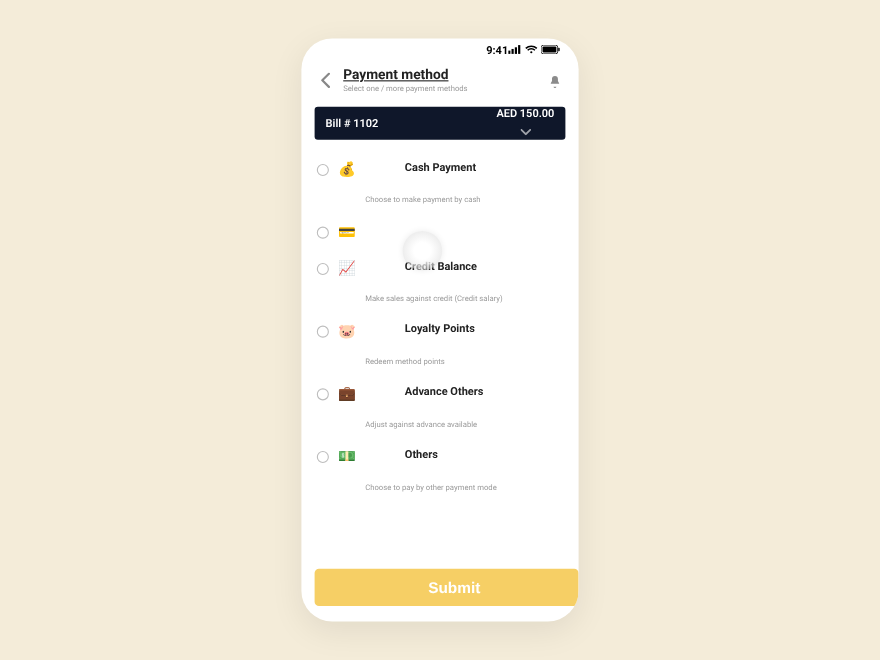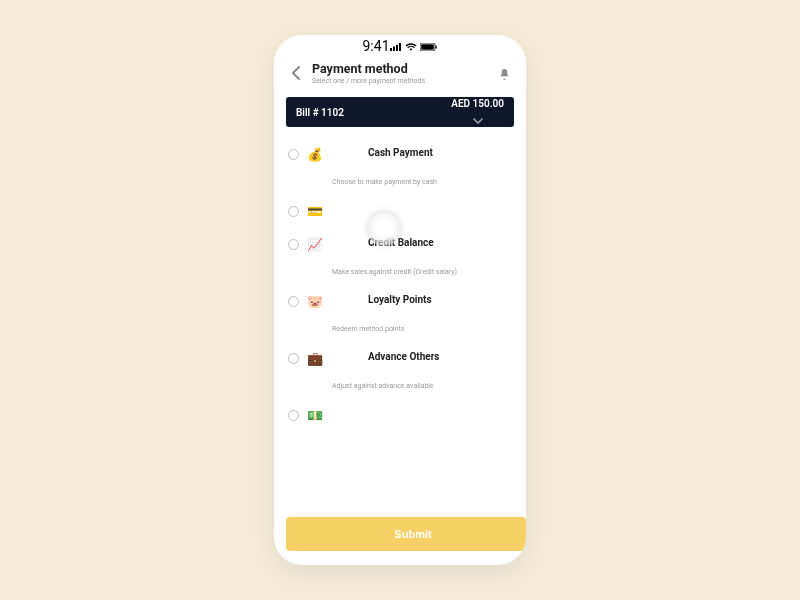--- a/index.html
+++ b/index.html
@@ -14,32 +14,32 @@
     width: 252px; height: 530px;
     background: #fff;
     border-radius: 28px;
     box-shadow: 0 8px 30px rgba(0,0,0,0.08);
     display: flex; flex-direction: column;
     overflow: hidden;
     position: relative;
   }
   .status-bar {
     height: 22px;
-    display: flex; align-items: center; justify-content: center;
+    display: flex; align-items: center; justify-content: flex-end;
     padding: 0 16px;
-    font-size: 14px; font-weight: 400;
+    font-size: 10px; font-weight: 700;
   }
   .status-right { display: flex; align-items: center; gap: 3px; }
   .header {
     display: flex; align-items: center; gap: 10px;
     padding: 4px 14px 2px 14px;
   }
   .back { width: 14px; height: 14px; display:flex; align-items:center; justify-content:center; color:#555; cursor:pointer;}
   .header-titles { flex:1; }
-  .header-title { font-size: 12.5px; font-weight: 700; color:#222; }
+  .header-title { font-size: 12.5px; font-weight: 700; color:#222;text-decoration:underline; }
   .header-sub { font-size: 7px; color:#9a9a9a; margin-top:1px; }
   .bell { width:14px; height:14px; color:#7d7d7d; cursor:pointer; }
   .bill-bar {
     margin: 10px 12px 8px 12px;
     background: #0f172a;
     color: #fff;
     border-radius: 3px;
     height: 30px;
     display:flex; align-items:center; justify-content:space-between;
     padding: 0 10px;
@@ -59,21 +59,21 @@
     margin-top:2px; flex-shrink:0;
   }
   .icon { width:15px; height:15px; flex-shrink:0; display:flex; align-items:center; justify-content:center; font-size:13px; line-height:1; }
   .row-texts { display:flex; flex-direction:column; }
   .row-title { font-size:10px; font-weight:700; color:#222;margin-left:36px; }
   .row-sub { font-size:7px; color:#9a9a9a; margin-top:20px; }
   .submit {
     margin: 6px 0 14px 12px;
     background: #f6cf65;
     color:#fff;
-    font-size:11px; font-weight:600;
+    font-size:14px; font-weight:600;
     height:34px;
     border:none; border-radius:4px;
     cursor:pointer;
     padding-left:14px;
   }
   .tap-ripple {
     position:absolute;
     width:36px; height:36px;
     border-radius:50%;
     background: radial-gradient(circle, rgba(255,255,255,0.95) 30%, rgba(220,220,220,0.5) 70%, rgba(220,220,220,0) 100%);
@@ -174,19 +174,23 @@
       <span class="radio"></span>
       <span class="icon">💼</span>
       <div class="row-texts">
         <span class="row-title">Advance Others</span>
         <span class="row-sub">Adjust against advance available</span>
       </div>
     </div>
     <div class="row">
       <span class="radio"></span>
       <span class="icon">💵</span>
+      <div class="row-texts">
+        <span class="row-title">Others</span>
+        <span class="row-sub">Choose to pay by other payment mode</span>
+      </div>
     </div>
   </div>
 
   <button class="submit">Submit</button>
 
   <div class="tap-ripple" style="left:92px; top:175px;"></div>
 </div>
 
 </body></html>

